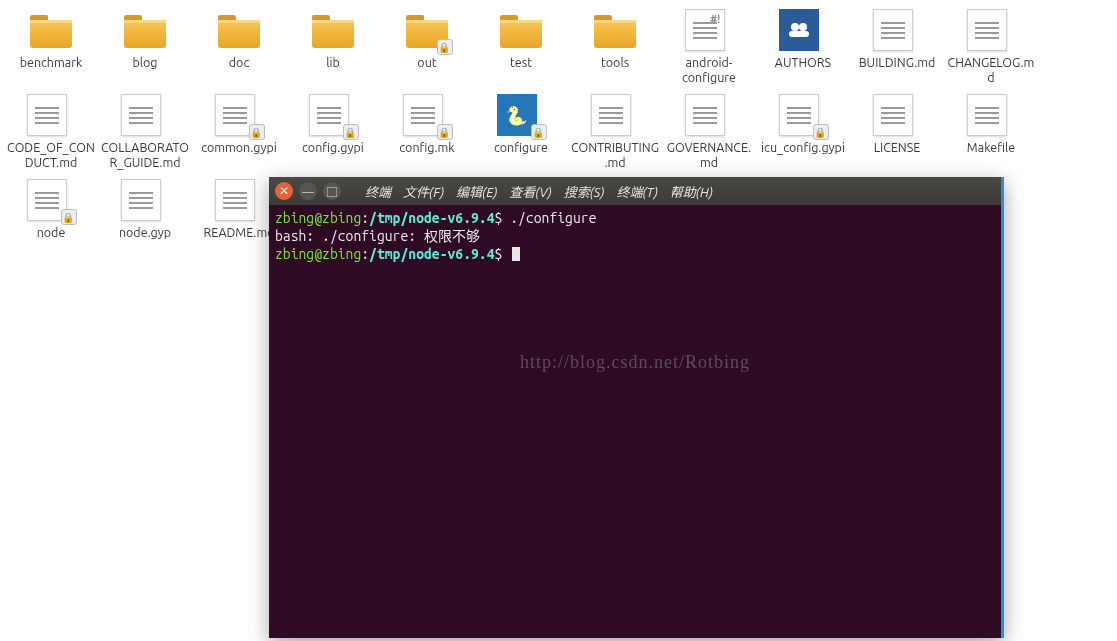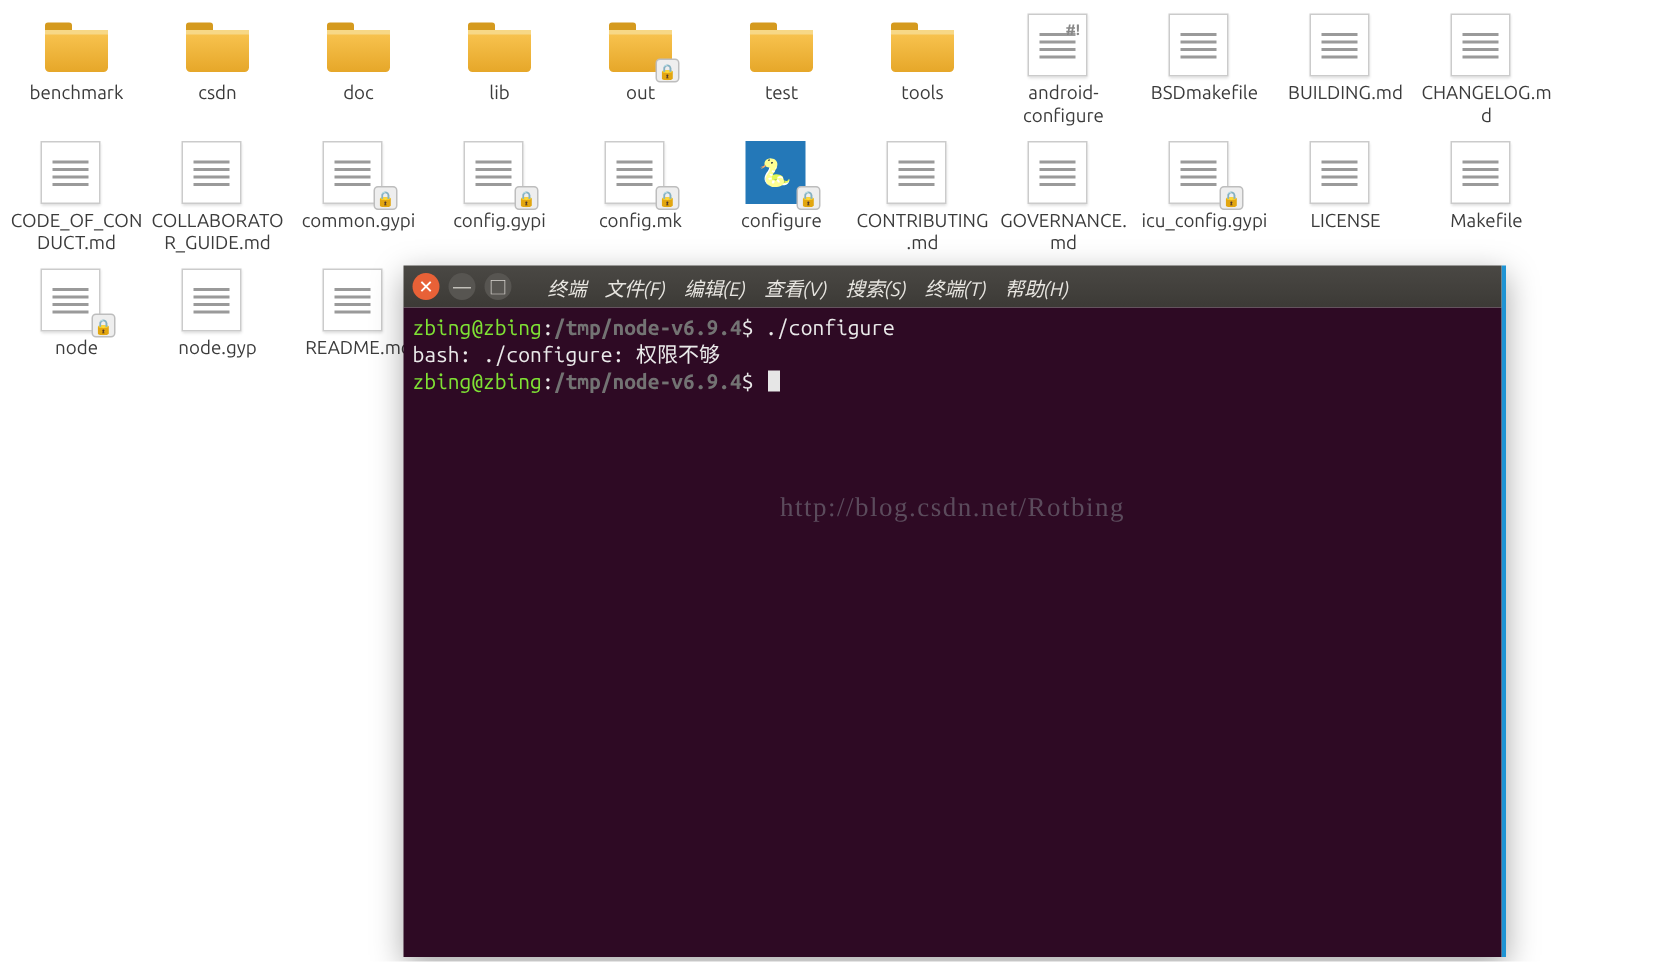--- a/index.html
+++ b/index.html
@@ -129,32 +129,32 @@
   height: calc(100% - 28px);
   padding: 4px 6px;
   font-family: "Ubuntu Mono", "Noto Sans Mono CJK SC", monospace;
   font-size: 14px;
   color: #e6e6e6;
   position: relative;
   line-height: 1.3;
 }
 .term-line { white-space: pre; }
 .u { color: #7fe234; font-weight: normal; }
-.p { color: #737373; font-weight: bold; }
+.p { color: #5eead4; font-weight: bold; }
 .c { color: #eaeaea; }
 .cursor {
   display: inline-block;
   width: 8px; height: 14px;
   background: #e6e6e6;
   vertical-align: -2px;
   margin-left: 2px;
 }
 .watermark {
   position: absolute;
-  left: 50%; top: 122px;
+  left: 50%; top: 146px;
   transform: translateX(-50%);
   color: #7a7782;
   font-family: "Times New Roman", serif;
   font-size: 18px;
   letter-spacing: 1px;
   opacity: 0.6;
   pointer-events: none;
 }
 </style>
 </head>
@@ -178,21 +178,21 @@
       <rect x="3" y="11" width="42" height="3" fill="#f7d887"></rect>
     </svg></div>
         <div class="icon-label">benchmark</div>
       </div>
       <div class="icon-cell">
         <div class="icon-img"><svg class="folder-svg" viewBox="0 0 48 44">
       <rect class="folder-tab" x="3" y="6" width="18" height="8" rx="2"></rect>
       <rect class="folder-body" x="3" y="11" width="42" height="28" rx="3"></rect>
       <rect x="3" y="11" width="42" height="3" fill="#f7d887"></rect>
     </svg></div>
-        <div class="icon-label">csdn</div>
+        <div class="icon-label">blog</div>
       </div>
       <div class="icon-cell">
         <div class="icon-img"><svg class="folder-svg" viewBox="0 0 48 44">
       <rect class="folder-tab" x="3" y="6" width="18" height="8" rx="2"></rect>
       <rect class="folder-body" x="3" y="11" width="42" height="28" rx="3"></rect>
       <rect x="3" y="11" width="42" height="3" fill="#f7d887"></rect>
     </svg></div>
         <div class="icon-label">doc</div>
       </div>
       <div class="icon-cell">
@@ -234,28 +234,29 @@
       <div class="line"></div>
             <div class="line"></div>
             <div class="line"></div>
             <div class="line"></div>
           </div>
         </div>
         <div class="icon-label">android-configure</div>
       </div>
       <div class="icon-cell">
         <div class="icon-img">
-          <div class="textfile">
-      <div class="line"></div>
-            <div class="line"></div>
-            <div class="line"></div>
-            <div class="line"></div>
-          </div>
-        </div>
-        <div class="icon-label">BSDmakefile</div>
+          <div class="authors-icon">
+            <svg width="24" height="16" viewBox="0 0 24 16">
+       <circle cx="8" cy="5" r="4" fill="#fff"></circle>
+              <circle cx="16" cy="5" r="4" fill="#fff"></circle>
+       <rect x="2" y="9" width="20" height="6" rx="3" fill="#fff"></rect>
+            </svg>
+          </div>
+        </div>
+        <div class="icon-label">AUTHORS</div>
       </div>
       <div class="icon-cell">
         <div class="icon-img">
           <div class="textfile">
       <div class="line"></div>
             <div class="line"></div>
             <div class="line"></div>
             <div class="line"></div>
           </div>
         </div>

